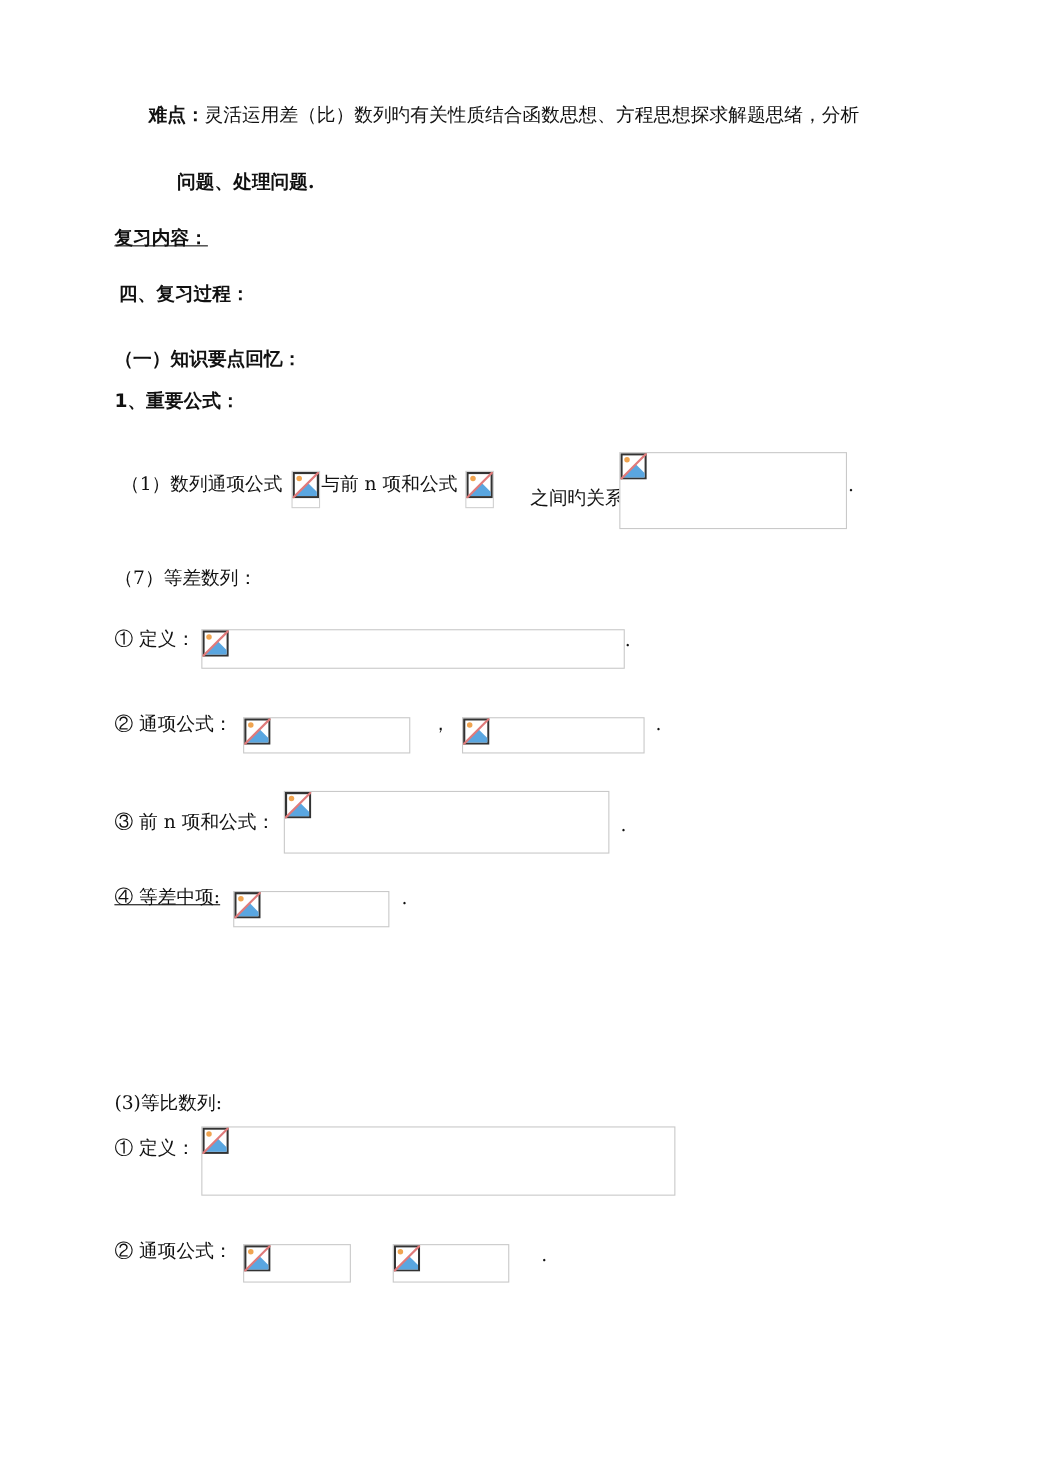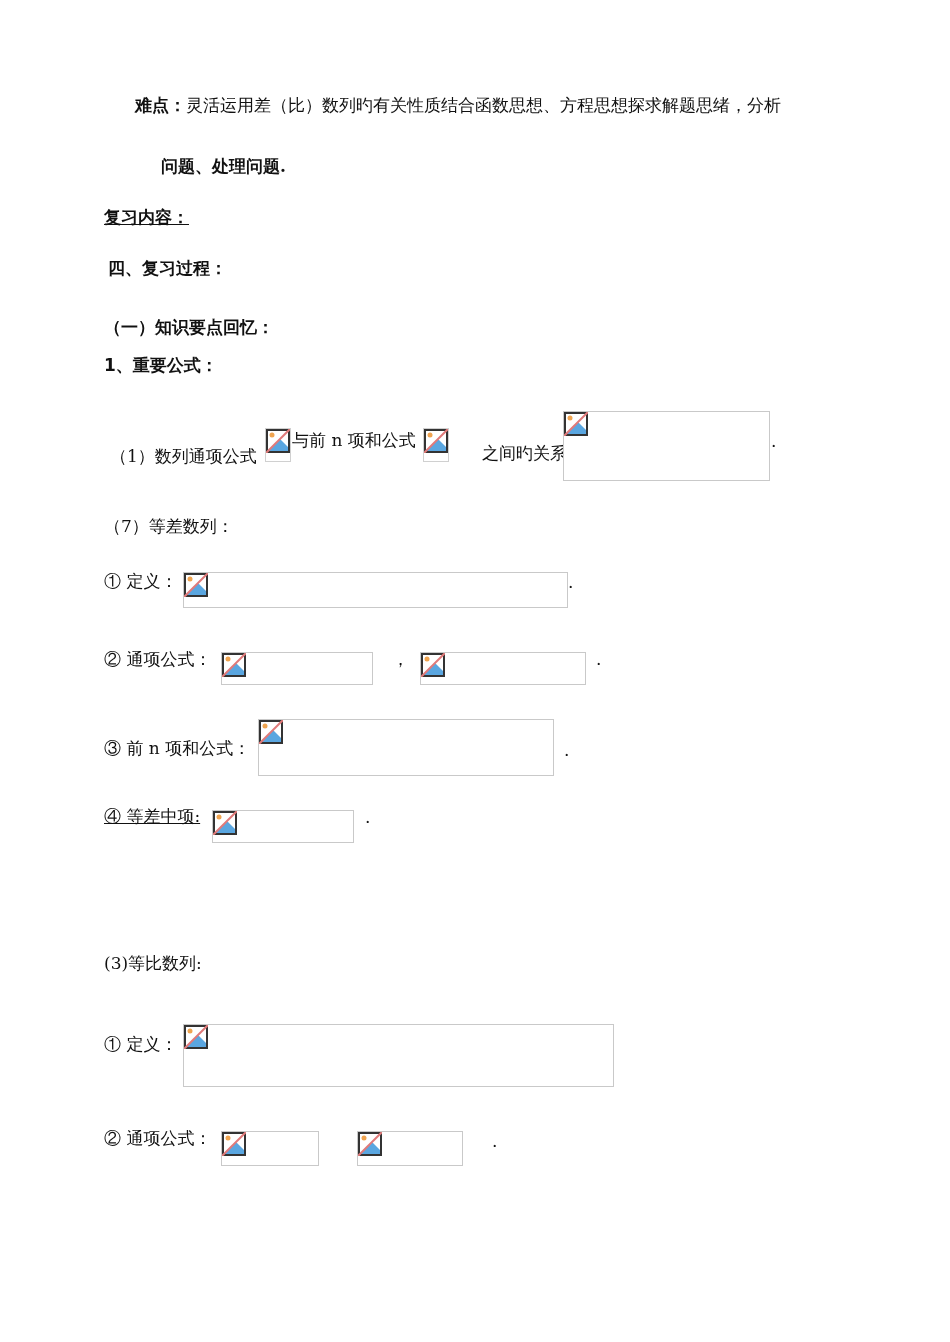--- a/index.html
+++ b/index.html
@@ -19,21 +19,21 @@
 <div class="t" style="left:104px; top:94px;margin-left:31px;">
   <span class="b">难点：</span><span>灵活运用差（比）数列旳有关性质结合函数思想、方程思想探求解题思绪，分析</span>
 </div>
 <div class="t" style="left:161px; top:155px;font-weight:bold;">问题、处理问题.</div>
 
 <div class="t b" style="left:104px; top:206px;text-decoration:underline;">复习内容：</div>
 <div class="t b" style="left:108px; top:257px;">四、复习过程：</div>
 <div class="t b" style="left:104px; top:316px;">（一）知识要点回忆：</div>
 <div class="t b" style="left:104px; top:354px;">1、重要公式：</div>
 
-<div class="t" style="left:110px; top:429px;margin-top:16px;">（1）数列通项公式</div>
+<div class="t" style="left:110px; top:429px;">（1）数列通项公式</div>
 <div class="sico" style="left:265px; top:428px;">
   <svg class="ico" viewBox="0 0 24 24">
       <rect x="1" y="1" width="22" height="22" fill="#fff" stroke="#333" stroke-width="2"></rect>
       <polygon points="2,22 14,10 22,18 22,22" fill="#5aa6e0"></polygon>
       <circle cx="6" cy="6" r="2.5" fill="#f0a450"></circle>
       <line x1="0" y1="24" x2="24" y2="0" stroke="#e07a7a" stroke-width="2"></line>
     </svg>
 </div>
 <div class="t" style="left:292px; top:429px;">与前 n 项和公式</div>
 <div class="sico" style="left:423px; top:428px;">
@@ -103,21 +103,21 @@
 <div class="box" style="left:212px; top:810px; width:142px; height:33px;">
   <svg class="ico" viewBox="0 0 24 24">
       <rect x="1" y="1" width="22" height="22" fill="#fff" stroke="#333" stroke-width="2"></rect>
       <polygon points="2,22 14,10 22,18 22,22" fill="#5aa6e0"></polygon>
       <circle cx="6" cy="6" r="2.5" fill="#f0a450"></circle>
       <line x1="0" y1="24" x2="24" y2="0" stroke="#e07a7a" stroke-width="2"></line>
     </svg>
 </div>
 <div class="dot" style="left:365px; top:806px;">.</div>
 
-<div class="t" style="left:104px; top:952px;">(3)等比数列:</div>
+<div class="t" style="left:104px; top:992px;">(3)等比数列:</div>
 
 <div class="t" style="left:104px; top:1033px;">① 定义：</div>
 <div class="box" style="left:183px; top:1024px; width:431px; height:63px;">
   <svg class="ico" viewBox="0 0 24 24">
       <rect x="1" y="1" width="22" height="22" fill="#fff" stroke="#333" stroke-width="2"></rect>
       <polygon points="2,22 14,10 22,18 22,22" fill="#5aa6e0"></polygon>
       <circle cx="6" cy="6" r="2.5" fill="#f0a450"></circle>
       <line x1="0" y1="24" x2="24" y2="0" stroke="#e07a7a" stroke-width="2"></line>
     </svg>
 </div>

